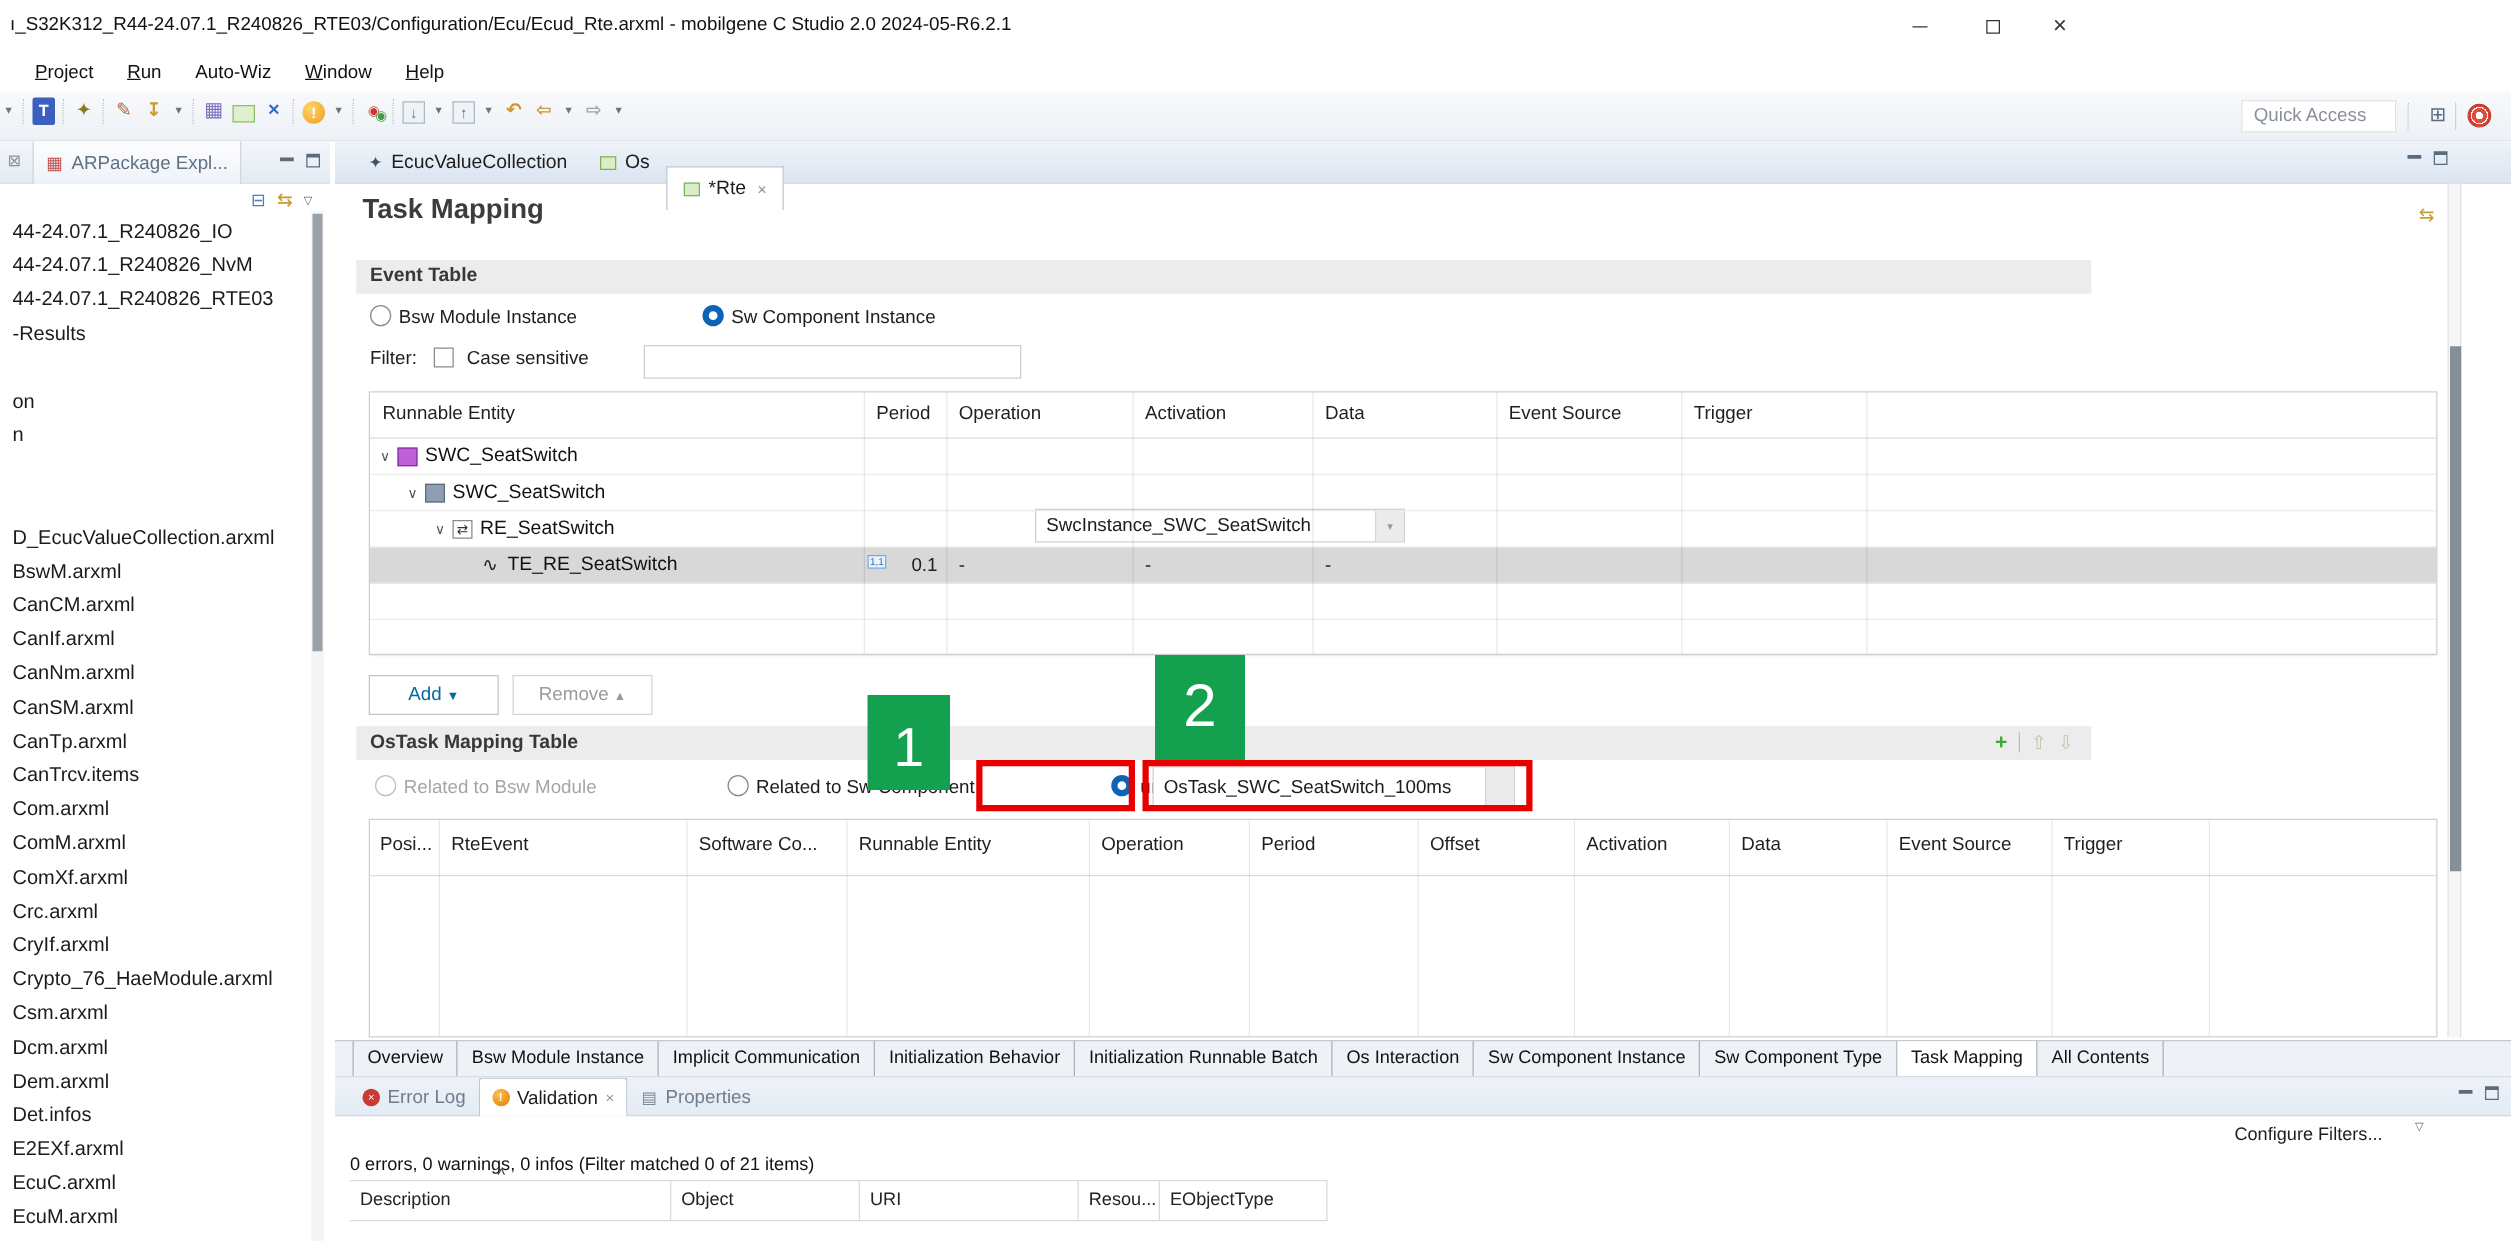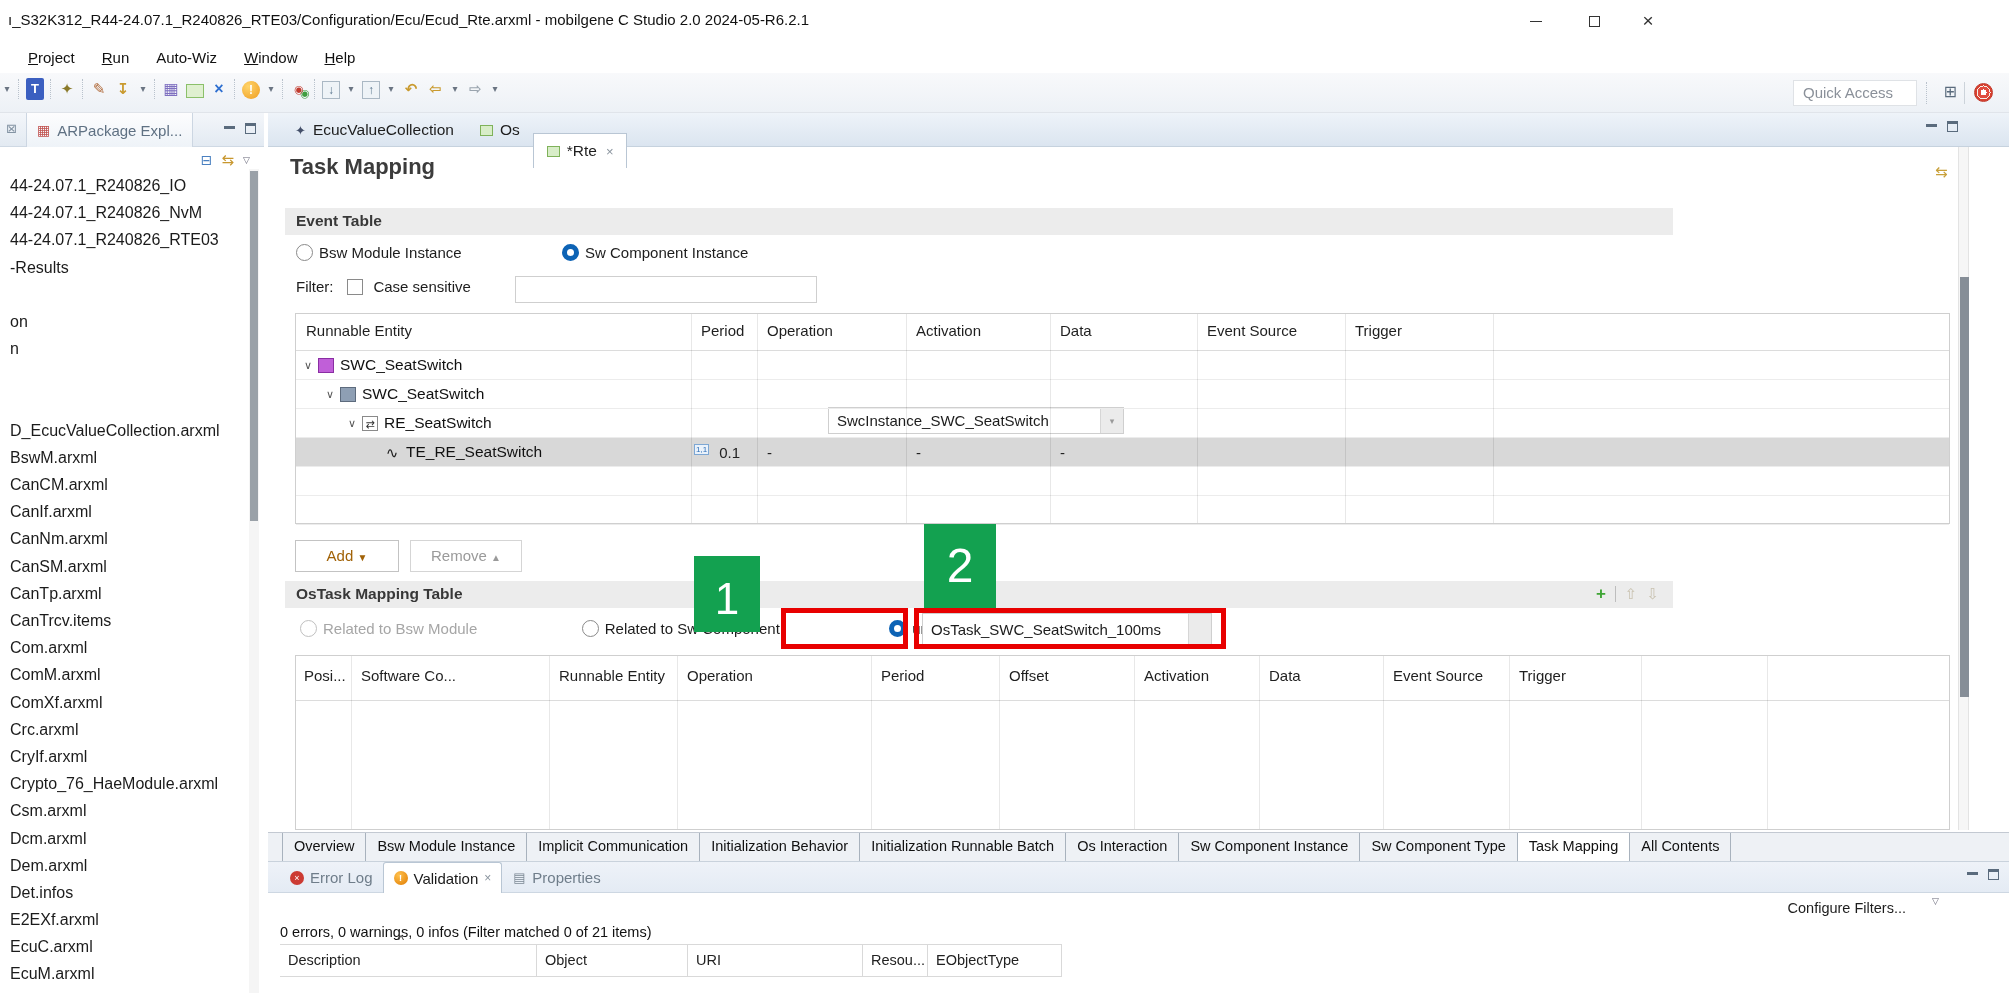--- a/index.html
+++ b/index.html
@@ -123,26 +123,26 @@
   .comp-icon .node-ico { background:#c05fd8; border:1px solid #8a2ea3; }
   .swc-icon .node-ico { background:#8e9fb4; border:1px solid #5d6b7d; }
   .re-icon .node-ico { background:#fff; border:1px solid #8a8a8a; color:#333; font-size:11px; }
   .re-icon .node-ico::before { content:"⇄"; }
   .te-icon .node-ico { background:transparent; color:#222; font-size:15px; }
   .te-icon .node-ico::before { content:"∿"; }
   .ev-row .lbl { font-size:15.5px; color:#111; white-space:nowrap; }
   .ev-cell { position:absolute; top:0; height:100%; font-size:15px; color:#222; display:flex; align-items:center; }
   .c-period { left:395px; width:66px; }
   .c-op { left:471px; } .c-act { left:620px; } .c-data { left:764px; }
-  .badge { font-size:8px; color:#2d6db5; border:1px solid #7da7d4; background:#eaf2fb; padding:0 1px; margin:0 10px 6px 3px; line-height:9px; }
+  .badge { font-size:8px; color:#2d6db5; border:1px solid #7da7d4; background:#eaf2fb; padding:0 1px; margin:0 20px 6px 3px; line-height:9px; }
   .badge:empty { display:none; }
   .gridline { position:absolute; top:0; bottom:0; width:1px; background:rgba(0,0,0,0.09); pointer-events:none; }
 
   .btn { position:absolute; height:32px; background:#fff; border:1px solid #c3c3c3; font-size:15px; text-align:center; line-height:30px; }
-  .btn-add { left:27px; top:393px; width:104px; color:#a16207; }
+  .btn-add { left:27px; top:393px; width:104px; color:#0369a1; }
   .btn-remove { left:142px; top:393px; width:112px; color:#9a9a9a; border-color:#d5d5d5; }
   .btn .bcaret { font-size:10px; }
 
   .row-radio2 { position:absolute; left:32px; top:473px; white-space:nowrap; }
   .rr2-swc { margin-left:100px; } .rr2-unm { margin-left:105px; }
   .cmb-task { left:654px; top:466px; width:290px; height:33px; }
   .cmb-task .ctext { top:7px; }
 
   
   .os-table { position:absolute; left:27px; top:508px; width:1655px; height:175px; border:1px solid #cfcfcf; }
@@ -467,20 +467,21 @@
     </div>
 
     <div class="step-badge step-1">1</div>
     <div class="step-badge step-2">2</div>
     <div class="hl-red hl-red1"></div>
     <div class="hl-red hl-red2"></div>
 
     <div class="os-table">
       <div class="os-head">
         <span class="hc">Posi...</span>
+          <span class="hc">RteEvent</span>
           <span class="hc">Software Co...</span>
           <span class="hc">Runnable Entity</span>
           <span class="hc">Operation</span>
           <span class="hc">Period</span>
           <span class="hc">Offset</span>
           <span class="hc">Activation</span>
           <span class="hc">Data</span>
           <span class="hc">Event Source</span>
           <span class="hc">Trigger</span>
           <span class="hc"></span>

